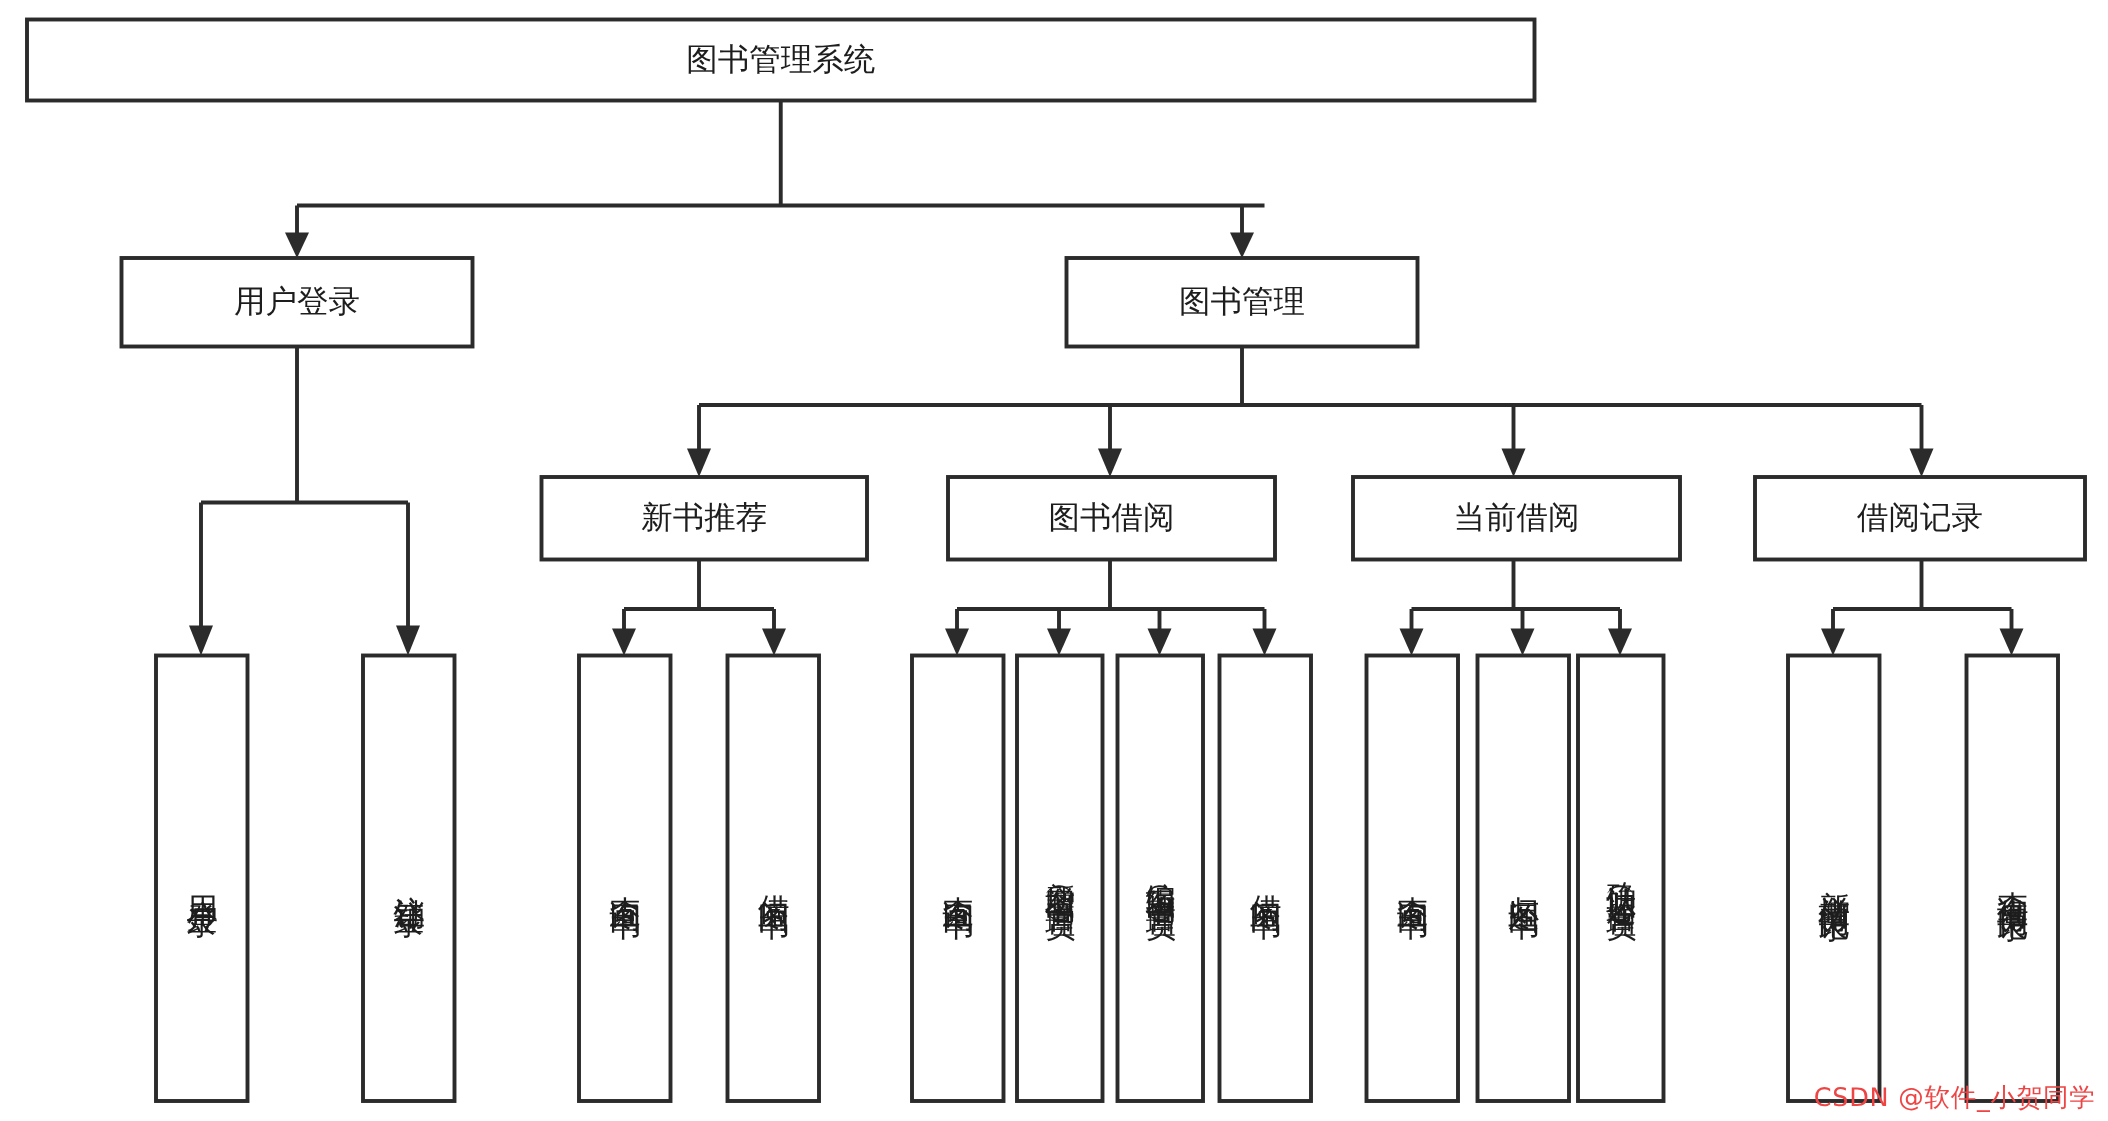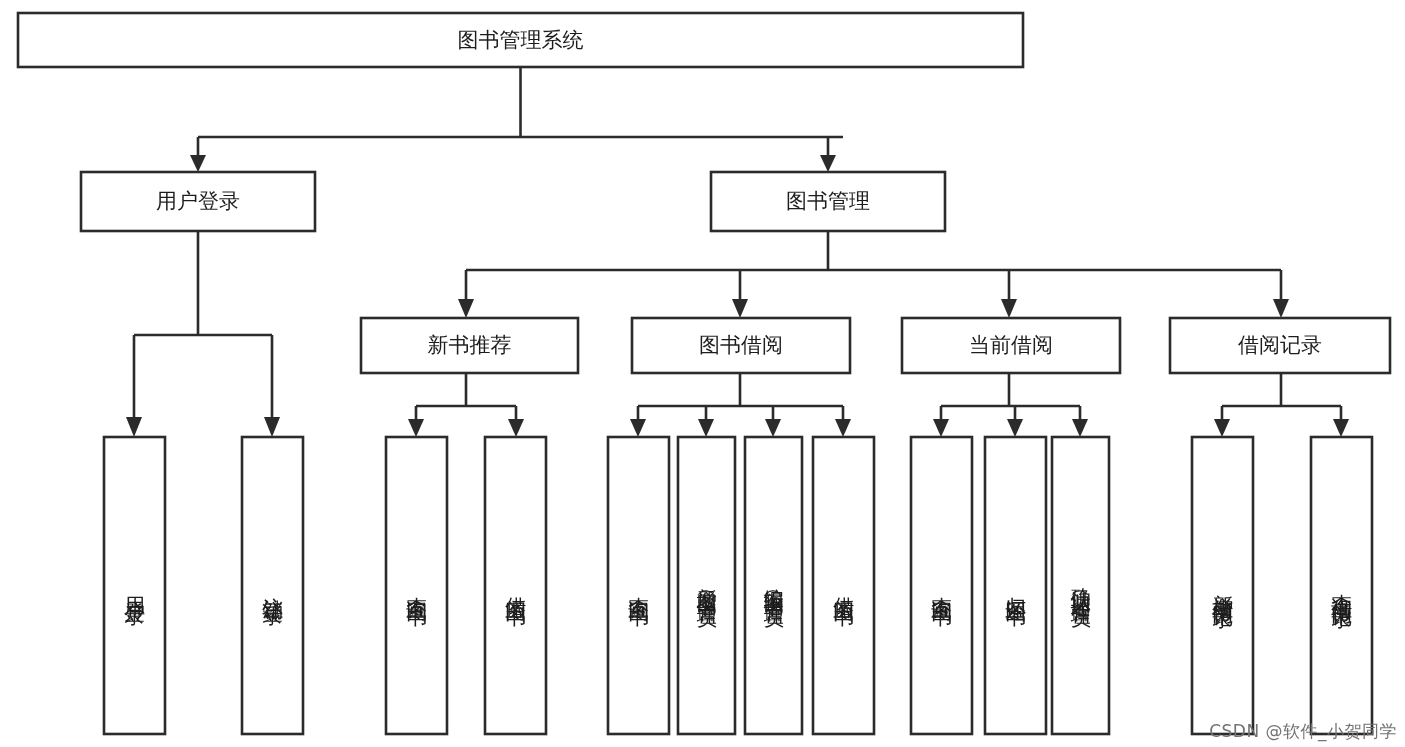--- a/index.html
+++ b/index.html
@@ -42,21 +42,21 @@
   .arrow-head {
     fill: #2b2b2b;
     stroke: none;
   }
   .watermark {
     position: absolute;
     right: 8px;
     bottom: 4px;
     font-family: "DejaVu Sans", "Liberation Sans", sans-serif;
     font-size: 17px;
-    color: #737373;
+    color: #ef4444;
     white-space: nowrap;
     letter-spacing: 0.5px;
   }
 </style>
 </head>
 <body>
 
 <svg id="diagram" viewBox="0 0 1405 747" xmlns="http://www.w3.org/2000/svg">
 
   <g>

